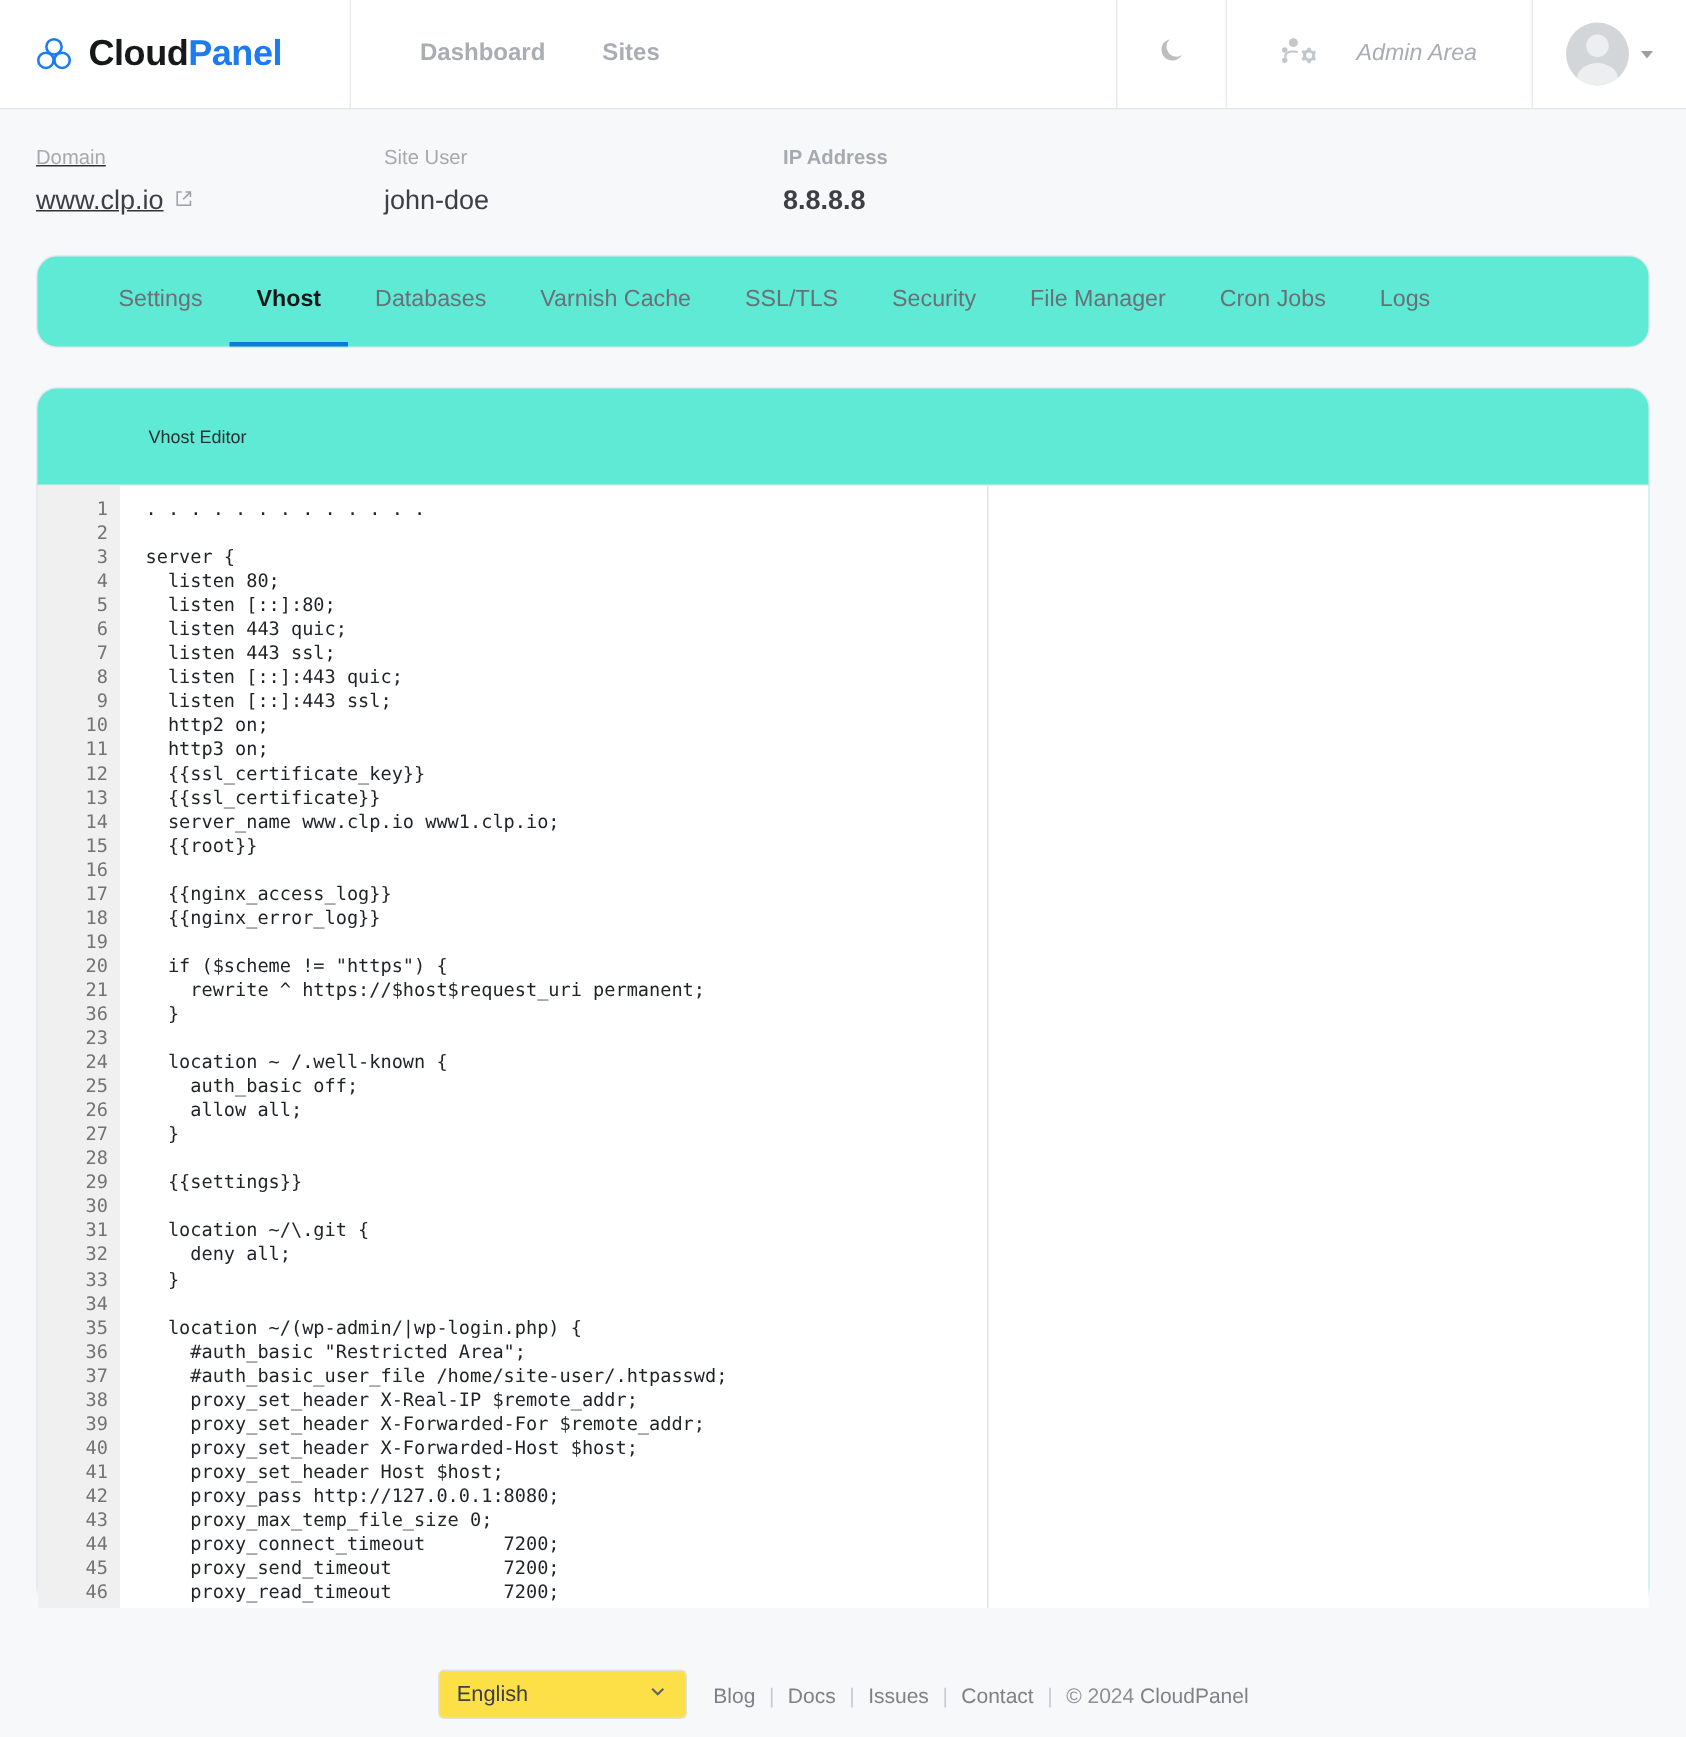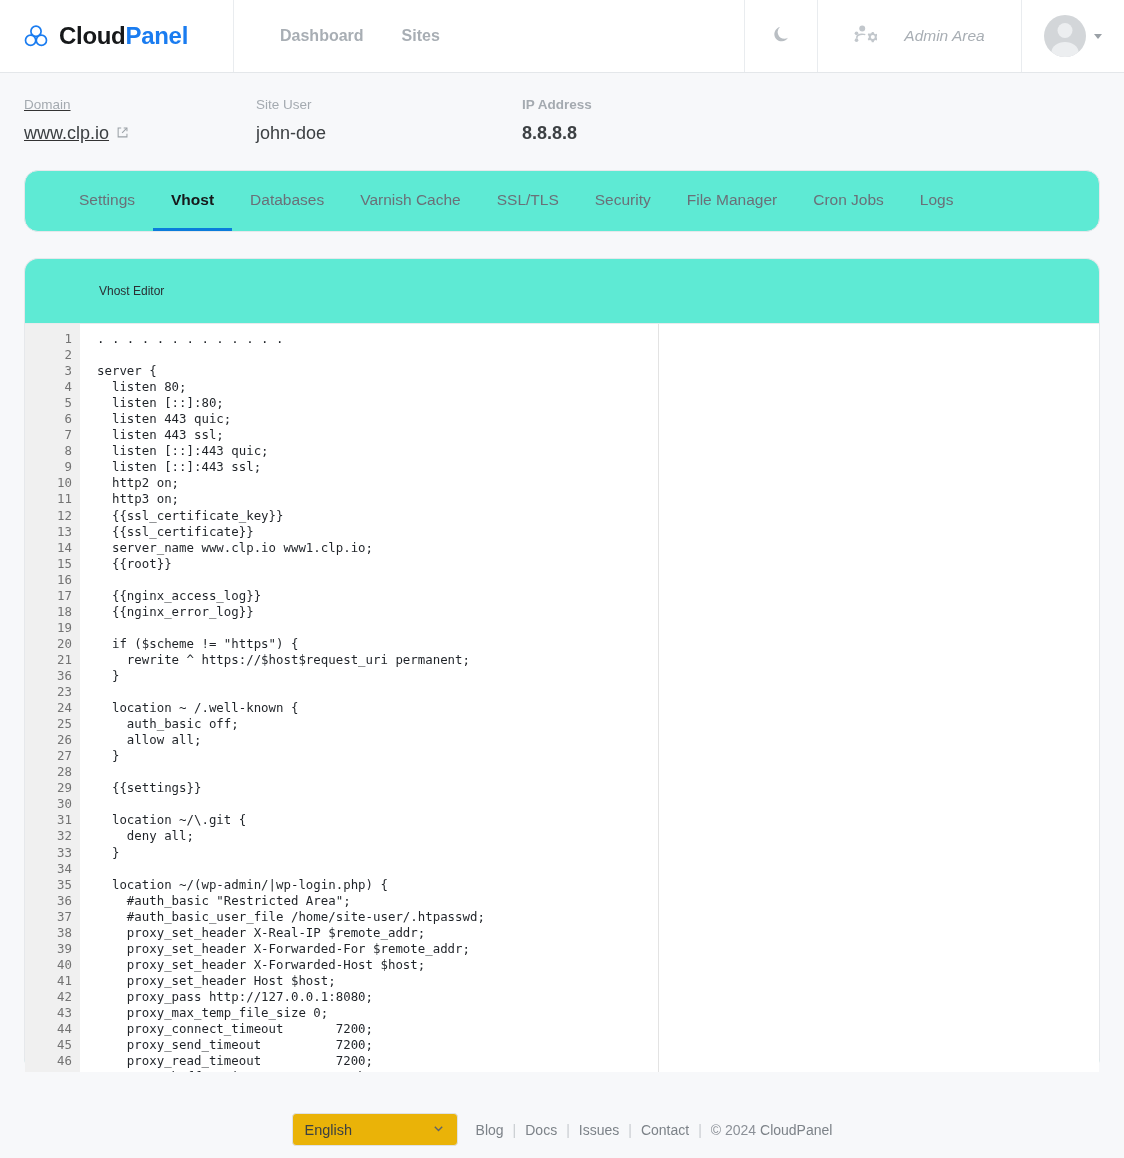--- a/index.html
+++ b/index.html
@@ -176,21 +176,21 @@
     background: #f7f8fa;
     display: flex;
     align-items: center;
     justify-content: center;
     gap: 18px;
   }
   .lang-select {
     width: 166px; height: 33px;
     border: 1px solid #dfe2e5;
     border-radius: 4px;
-    background: #eab308;
+    background: #fde047;
     display: flex; align-items: center; justify-content: space-between;
     padding: 0 12px;
     font-size: 14.5px;
     color: #3c4043;
     cursor: pointer;
     font-family: "Liberation Sans", sans-serif;
   }
   .chev { color: #5f6368; display: block; }
   .footer-links { display: flex; align-items: center; gap: 9px; font-size: 14px; }
   .footer-links a { color: #7c8288; text-decoration: none; cursor: pointer; }

